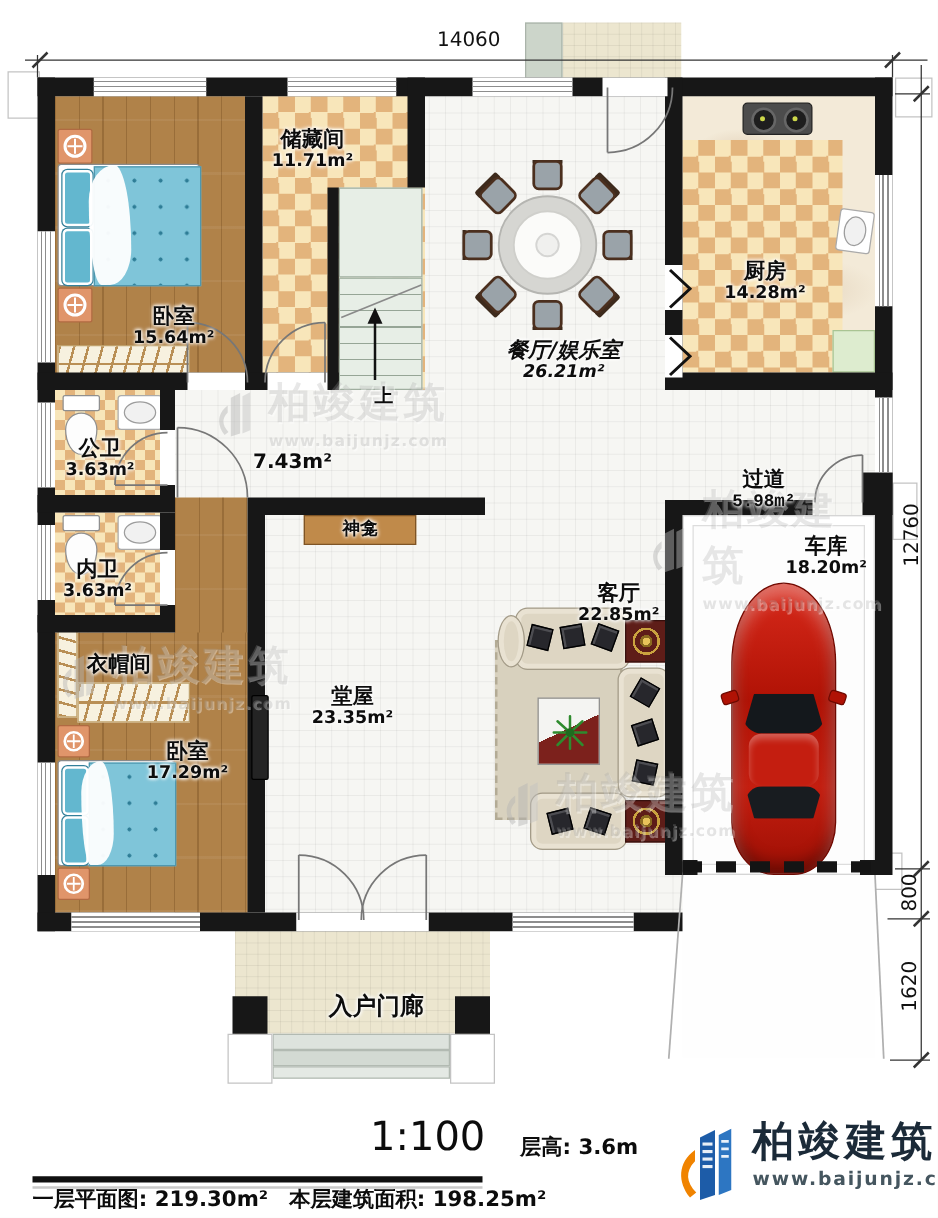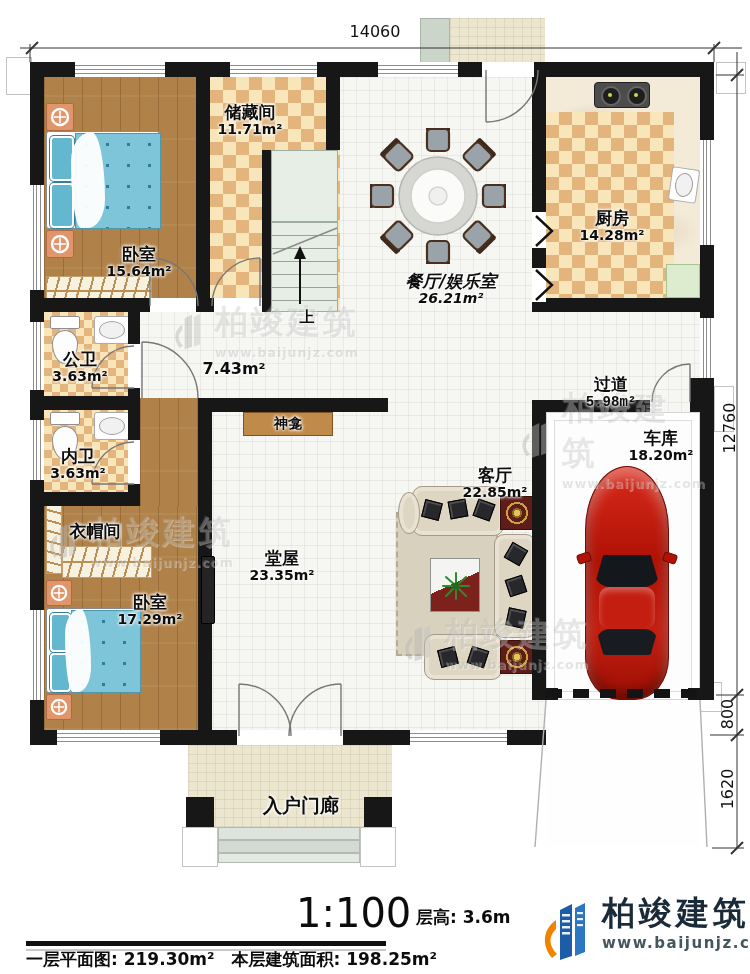--- a/index.html
+++ b/index.html
@@ -93,21 +93,21 @@
   .garage-dash{position:absolute;height:9px;background:repeating-linear-gradient(90deg,#141414 0 16px,transparent 16px 27px);}
   
   .wm{position:absolute;transform:translate(-50%,-50%);display:flex;align-items:center;gap:8px;
     z-index:30;pointer-events:none;opacity:.45;}
   .wm .wm-cn{font-size:33px;font-weight:bold;letter-spacing:3px;color:rgba(160,160,160,.55);
     text-shadow:1px 1px 0 rgba(255,255,255,.8);}
   .wm .wm-url{font-size:12.5px;font-weight:bold;letter-spacing:1px;color:rgba(160,160,160,.6);
     text-shadow:1px 1px 0 rgba(255,255,255,.8);}
   
   .tb-title{position:absolute;left:26px;top:882px;font-size:50px;font-weight:800;color:#0c0c0c;letter-spacing:2px;z-index:50;}
-  .tb-scale{position:absolute;left:296px;top:890px;font-size:40px;font-weight:500;color:#0c0c0c;z-index:50;}
+  .tb-scale{position:absolute;left:296px;top:890px;font-size:32px;font-weight:500;color:#0c0c0c;z-index:50;}
   .tb-rule1{position:absolute;left:26px;top:941px;width:360px;height:5px;background:#101010;z-index:50;}
   .tb-rule2{position:absolute;left:26px;top:949px;width:360px;height:2px;background:#c9c9c9;z-index:50;}
   .tb-height{position:absolute;left:416px;top:906px;font-size:17px;font-weight:600;color:#0c0c0c;z-index:50;}
   .tb-info{position:absolute;left:26px;top:948px;display:flex;gap:17px;font-size:17px;font-weight:600;color:#0c0c0c;z-index:45;white-space:nowrap;}
   .brand{position:absolute;left:538px;top:896px;display:flex;align-items:flex-start;gap:6px;z-index:50;}
   .brand-txt{display:flex;flex-direction:column;}
   .brand-cn{font-size:33px;font-weight:800;color:#1b2a38;letter-spacing:4px;line-height:1.05;}
   .brand-url{font-size:15px;font-weight:bold;color:#45565f;letter-spacing:1.5px;margin-top:3px;}
   svg{display:block;}
 </style>

